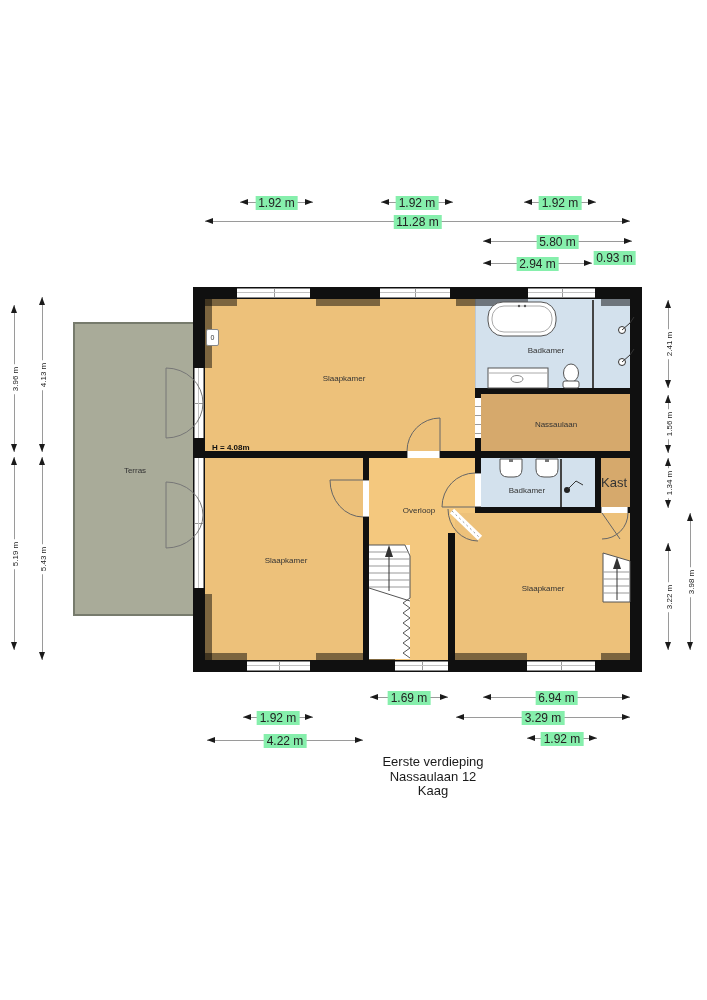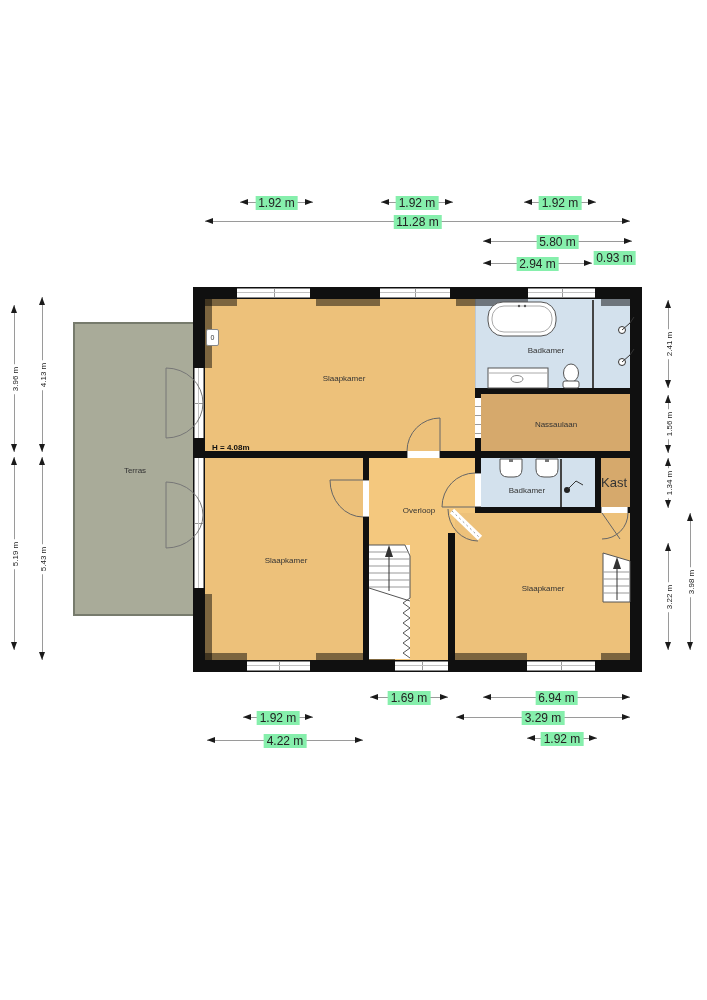--- a/index.html
+++ b/index.html
@@ -300,14 +300,19 @@
       <i class="ar d"></i>
       <span class="dlb">3.22 m</span>
     </div>
   <div class="dim-v" style="left:684px;top:513px;height:137px;">
       <i class="dl"></i>
       <i class="ar u"></i>
       <i class="ar d"></i>
       <span class="dlb">3.98 m</span>
     </div>
 
+  <div class="title">
+    <div>Eerste verdieping</div>
+    <div>Nassaulaan 12</div>
+    <div>Kaag</div>
+  </div>
 
 </div>
 
 </body></html>

